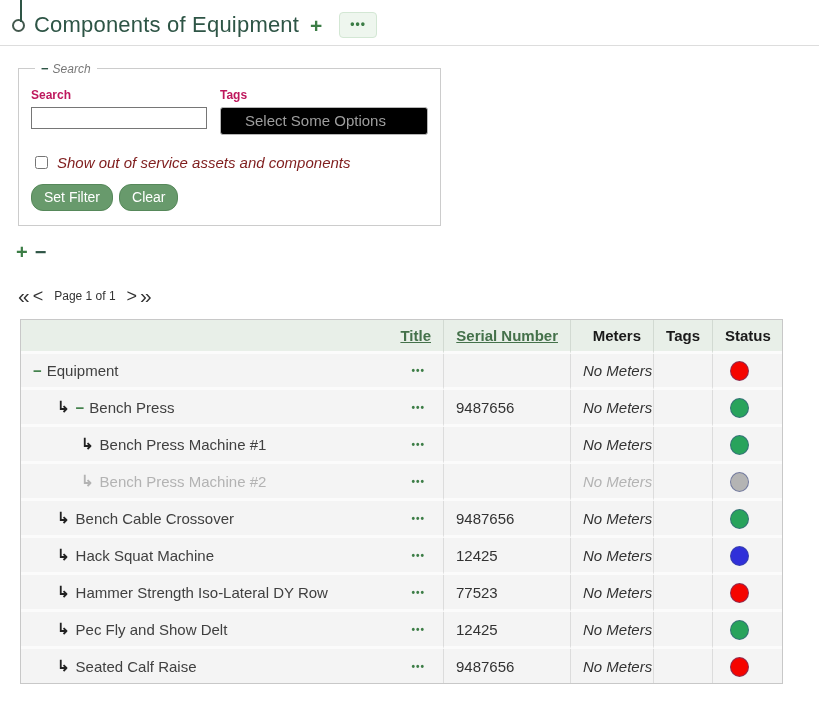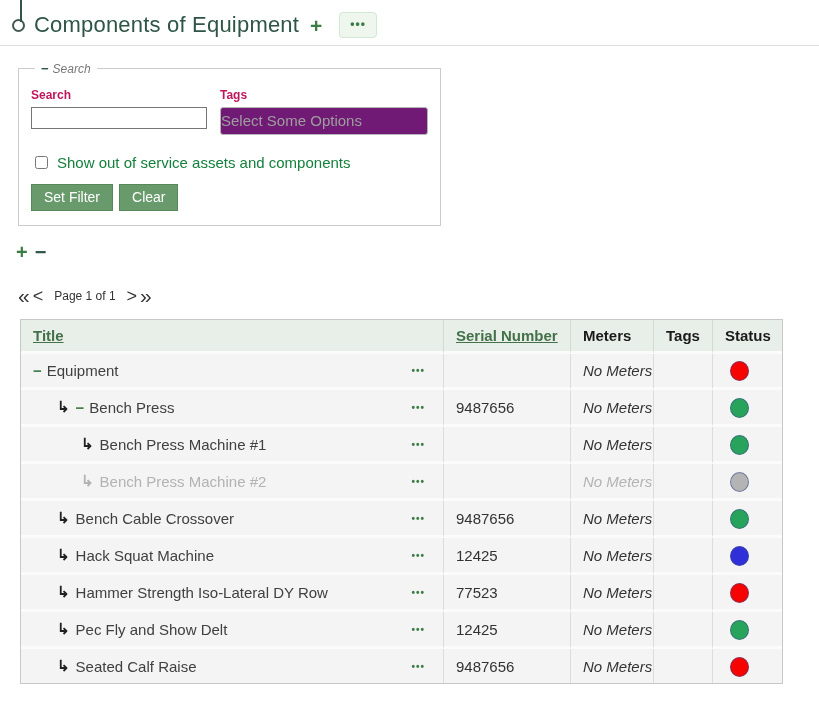--- a/index.html
+++ b/index.html
@@ -39,29 +39,29 @@
     font-size:12px; color:#777; font-style:italic; padding:0 6px; margin-left:4px;
   }
   .legend-minus { font-style:normal; color:#2e5546; font-weight:700; margin-right:4px; font-size:13px; }
   .filter-fields { display:flex; gap:13px; margin-top:2px; }
   .field label { display:block; font-weight:700; font-size:12px; color:#be185d; margin-bottom:5px; }
   .search-input {
     width:176px; height:22px; border:1px solid #767676; background:#fff;
     font-family:inherit; font-size:14px; padding:0 5px;
   }
   .tags-select {
-    width:208px; height:28px; border:1px solid #b6b6b6; border-radius:3px; background:#701a75;
-    color:#9e9e9e; font-size:15px; padding:4px 0; cursor:pointer; overflow:hidden; white-space:nowrap;
+    width:208px; height:28px; border:1px solid #b6b6b6; border-radius:3px; background:#000000;
+    color:#9e9e9e; font-size:15px; padding:4px 24px; cursor:pointer; overflow:hidden; white-space:nowrap;
   }
   .checkbox-row { display:flex; align-items:center; gap:9px; margin:19px 0 0 4px; }
   .checkbox-row input { width:13px; height:13px; cursor:pointer; }
-  .checkbox-row span { font-size:15px; color:#15803d; }
+  .checkbox-row span { font-size:15px; color:#7f1d1d;font-style:italic; }
   .filter-buttons { margin-top:13px; display:flex; gap:6px; }
   .green-btn {
-    background:#689a6c; border:1px solid #56885a; border-radius:0; color:#fff;
+    background:#689a6c; border:1px solid #56885a; border-radius:12px; color:#fff;
     font-family:inherit; font-size:14px; padding:4px 12px 5px 12px; cursor:pointer;
   }
 
   
   .tree-controls { margin:16px 0 0 16px; display:flex; gap:7px; }
   .tree-controls .tc { font-size:20px; font-weight:700; line-height:1; cursor:pointer; background:none; border:none; font-family:inherit; padding:0; }
   .tc-expand { color:#3c7d46; }
   .tc-collapse { color:#2e5546; }
 
   
@@ -75,21 +75,21 @@
   table.assets {
     margin:13px 0 0 20px; width:761px; border-collapse:separate; border-spacing:0;
     border:1px solid #c8c8c8; table-layout:fixed;
   }
   col.c-title  { width:423px; }
   col.c-serial { width:127px; }
   col.c-meters { width:83px;  }
   col.c-tags   { width:59px;  }
   col.c-status { width:69px;  }
   thead th {
-    background:#e8efe8; text-align:left; font-size:15px; font-weight:700; color:#1a1a1a;
+    background:#e8efe8; text-align:right; font-size:15px; font-weight:700; color:#1a1a1a;
     padding:7px 12px; border-right:1px solid #d2dad2; border-bottom:3px solid #fbfbfb;
   }
   thead th:last-child { border-right:none; }
   thead th.sortable a { color:#44714a; text-decoration:underline; cursor:pointer; }
   tbody td {
     background:#f4f4f4; padding:8px 12px; font-size:15px; color:#333;
     border-right:1px solid #dcdcdc; border-bottom:3px solid #fbfbfb;
     overflow:hidden; white-space:nowrap;
   }
   tbody tr:last-child td { border-bottom:none; }

